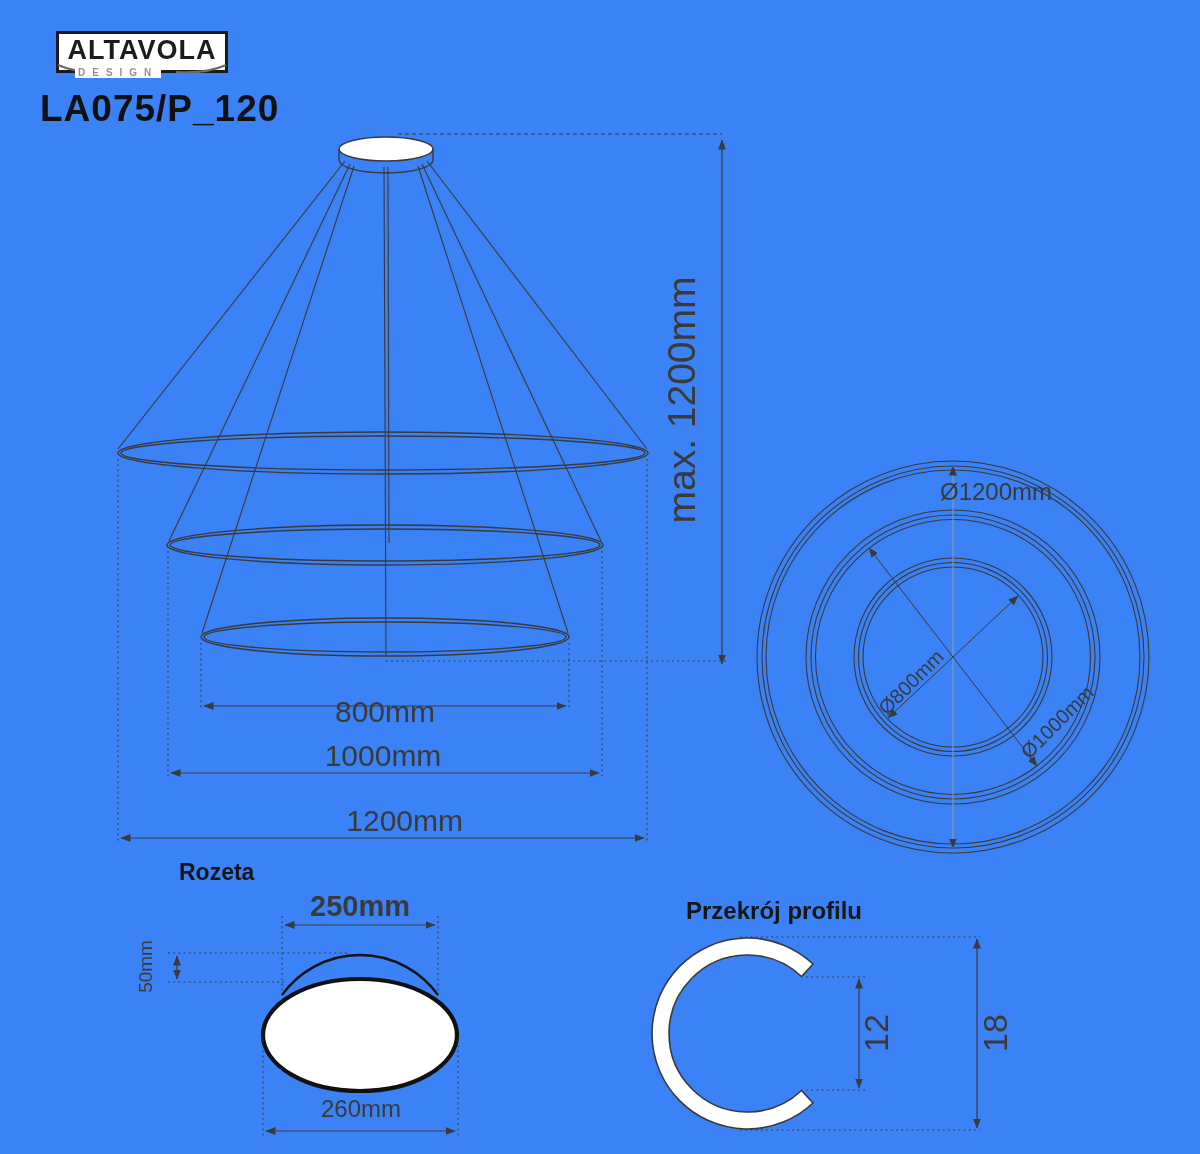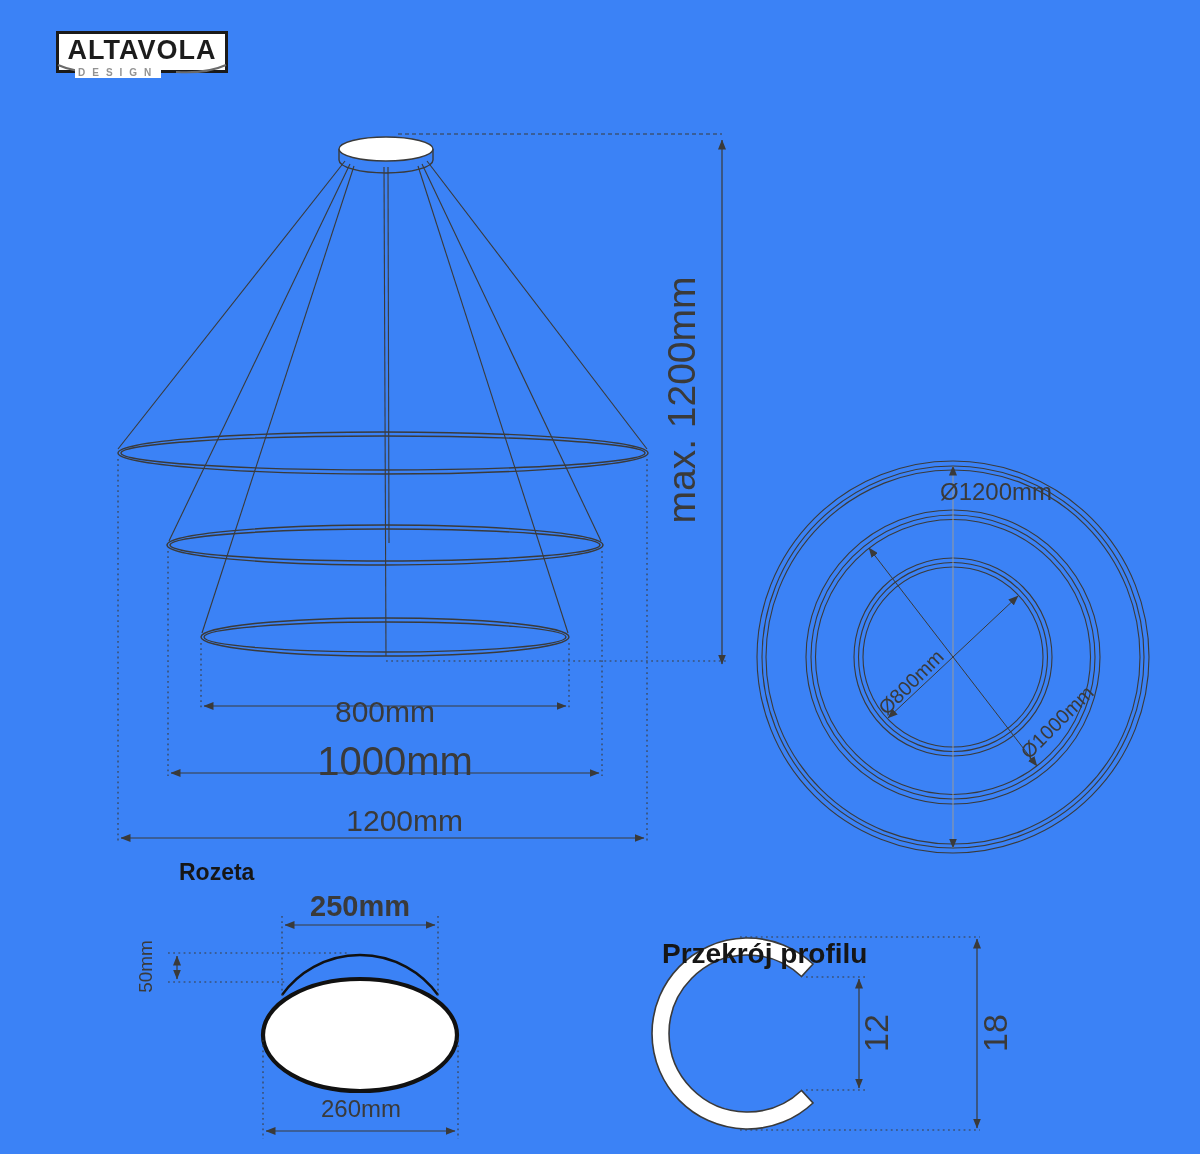--- a/index.html
+++ b/index.html
@@ -143,32 +143,33 @@
   <div class="logo-box">
     <div class="logo-brand">ALTAVOLA</div>
     <svg class="logo-swoosh" width="172" height="12">
       <path d="M2,1 Q22,10 52,8" stroke="#6a6a6a" stroke-width="2" fill="none"></path>
       <path d="M170,1 Q150,10 120,8" stroke="#6a6a6a" stroke-width="2" fill="none"></path>
     </svg>
     <div class="logo-sub">
       <span>DESIGN</span>
     </div>
   </div>
+  <div class="product-code">LA075/P_120</div>
 
   <div class="lbl rot90" style="left:534px; top:377px; width:300px; height:46px; font-size:39px;">max. 1200mm</div>
   <div class="lbl" style="left:305px; top:669px; width:160px; font-size:30px;margin-top:26px;">800mm</div>
-  <div class="lbl" style="left:315px; top:739px; width:160px; font-size:40px;">1000mm</div>
+  <div class="lbl" style="left:303px; top:739px; width:160px; font-size:30px;">1000mm</div>
   <div class="lbl" style="left:303px; top:804px; width:160px; font-size:30px;text-align:right;">1200mm</div>
 
   <div class="lbl" style="left:916px; top:479px; width:160px; font-size:24px;">Ø1200mm</div>
   <div class="lbl rot45" style="left:831px; top:671px; width:160px; font-size:20px;">Ø800mm</div>
   <div class="lbl rot45" style="left:972px; top:711px; width:170px; font-size:20px;">Ø1000mm</div>
 
   <div class="heading" style="left:179px; top:859px; font-size:23px;">Rozeta</div>
   <div class="lbl" style="left:290px; top:891px; width:140px; font-size:29px;font-weight:bold;">250mm</div>
   <div class="lbl rot90" style="left:106px; top:956px; width:80px; font-size:19px;">50mm</div>
   <div class="lbl" style="left:291px; top:1096px; width:140px; font-size:24px;">260mm</div>
 
-  <div class="heading" style="left:662px; top:897px; font-size:28px;margin-top:41px;">Przekrój profilu</div>
+  <div class="heading" style="left:686px; top:897px; font-size:24px;">Przekrój profilu</div>
   <div class="lbl rot90" style="left:838px; top:1013px; width:80px; height:40px; font-size:34px;">12</div>
   <div class="lbl rot90" style="left:957px; top:1013px; width:80px; height:40px; font-size:34px;">18</div>
 
 </div>
 
 </body></html>

